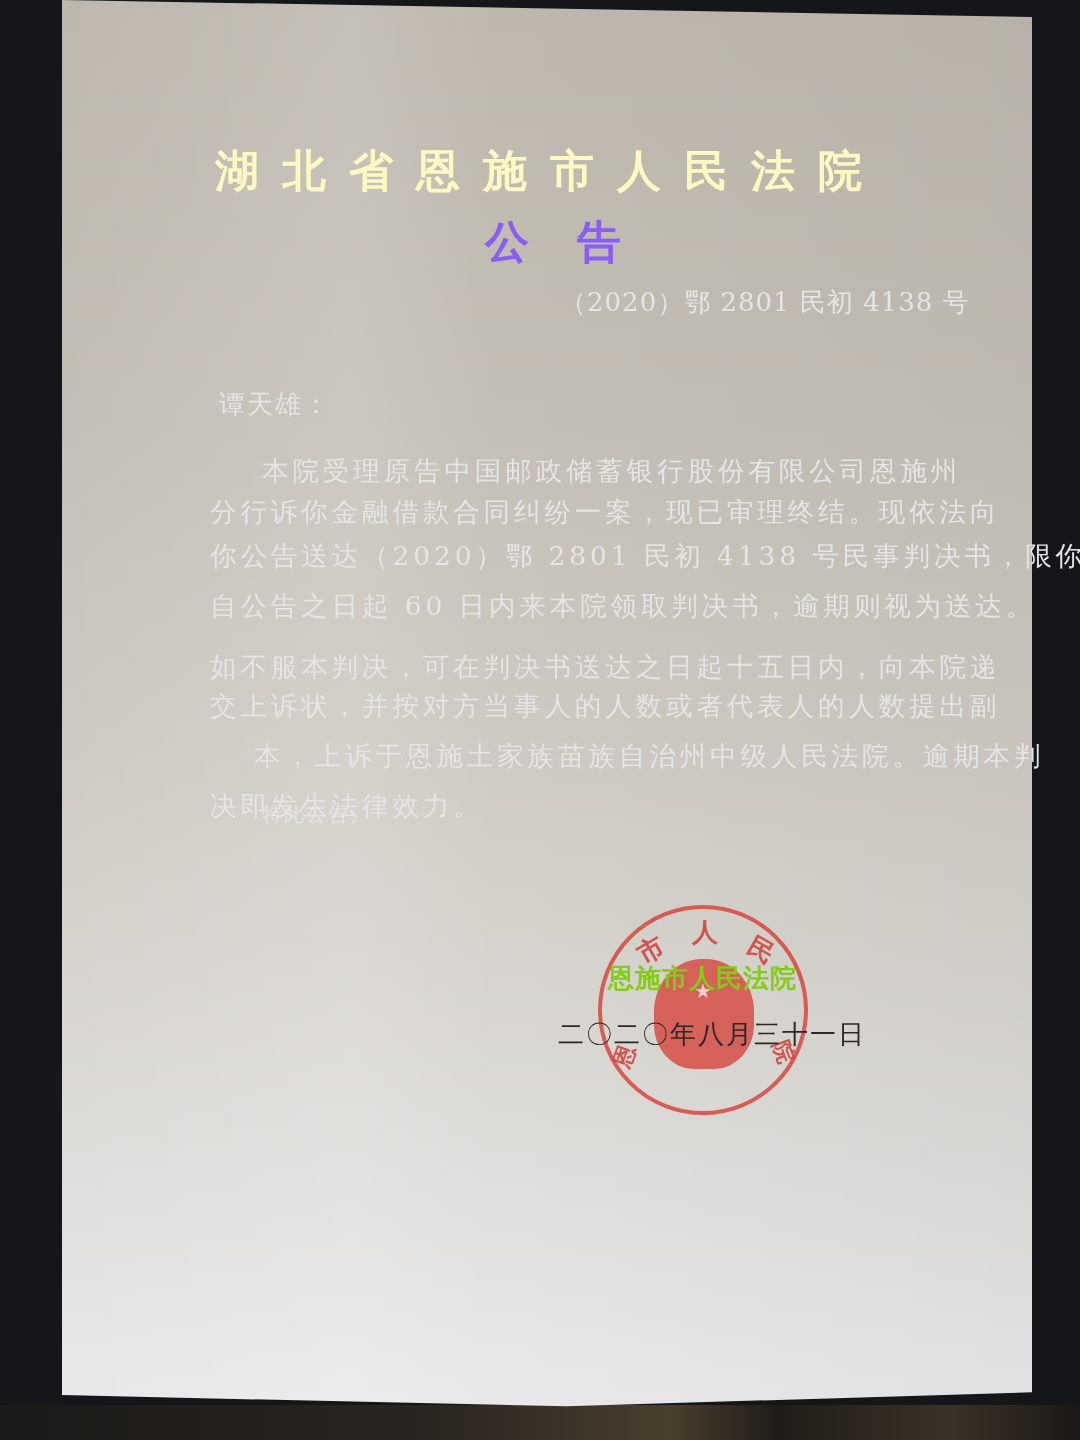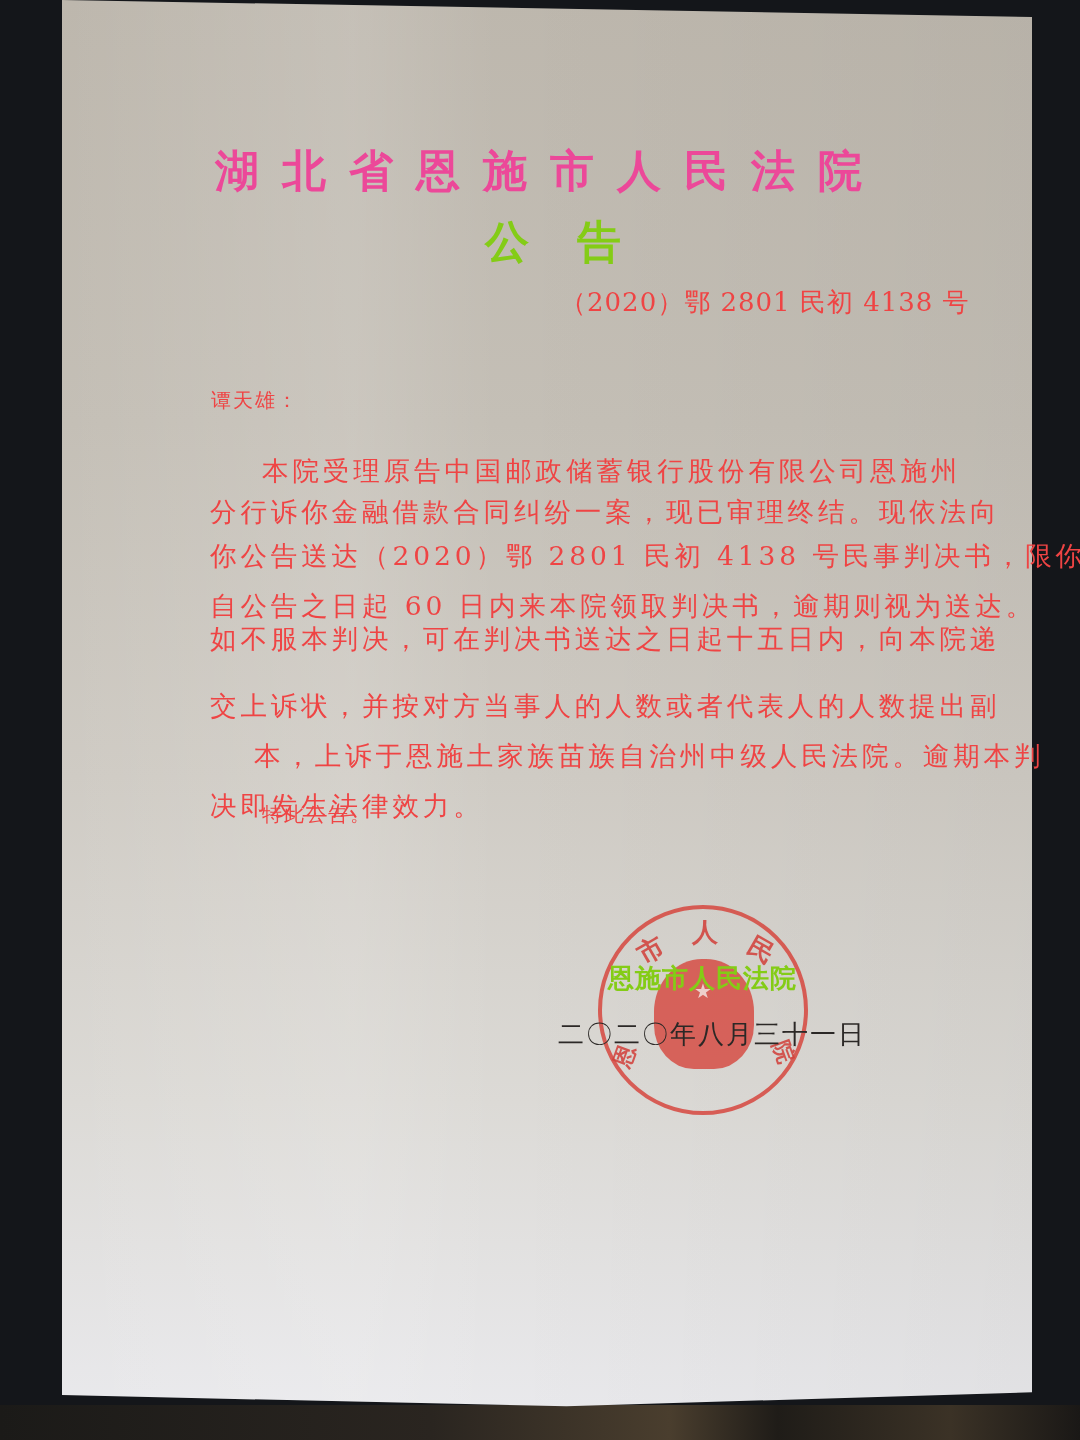--- a/index.html
+++ b/index.html
@@ -14,36 +14,36 @@
   }
   .paper {
     position:absolute; left:62px; top:0; width:970px; height:1412px;
     background:linear-gradient(180deg,#bdb7ad 0%,#c4bfb6 30%,#cfcbc4 55%,#dcdad6 78%,#e9e9ec 100%);
     clip-path:polygon(0 0,100% 1.2%,100% 98.6%,52% 99.6%,0 98.8%);
   }
   .paper::after {
     content:""; position:absolute; inset:0;
     background:linear-gradient(90deg,rgba(255,255,255,0) 0%,rgba(255,255,255,0.12) 30%,rgba(255,255,255,0) 45%,rgba(0,0,0,0.03) 100%);
   }
-  .doc-text { position:absolute; color:#ef4444; white-space:nowrap; }
+  .doc-text { position:absolute; color:#e5e5e5; white-space:nowrap; }
   .title {
     left:215px; top:142px; width:670px;
-    font-size:44px; font-weight:bold; letter-spacing:23px; color:#ec4899;
+    font-size:44px; font-weight:bold; letter-spacing:23px; color:#fef9c3;
   }
   .subtitle {
-    left:485px; top:213px; font-size:44px; font-weight:bold; letter-spacing:48px; color:#84cc16;
+    left:485px; top:213px; font-size:44px; font-weight:bold; letter-spacing:48px; color:#8b5cf6;
   }
   .case-no { left:560px; top:285px; font-size:26px; letter-spacing:1px; }
-  .addressee { left:211px; top:387px; font-size:20px; letter-spacing:2px; }
+  .addressee { left:219px; top:387px; font-size:26px; letter-spacing:2px; }
   .body-line { left:210px; font-size:26.5px; letter-spacing:3.9px; }
   .l1 { top:453px; left:262px; }
   .l2 { top:488px;margin-top:6px; }
   .l3 { top:538px; }
   .l4 { top:588px; }
-  .l5 { top:621px;text-align:right; }
+  .l5 { top:649px;text-align:right; }
   .l6 { top:688px; }
   .l7 { top:738px;margin-left:44px; }
   .l8 { top:788px; }
   .closing { left:262px; top:803px; font-size:20px; letter-spacing:2px; }
   .closing { top:801px; }
   .seal {
     position:absolute; left:598px; top:905px; width:210px; height:210px;
     border:4px solid rgba(214,70,62,0.85); border-radius:50%;
     box-sizing:border-box;
   }

